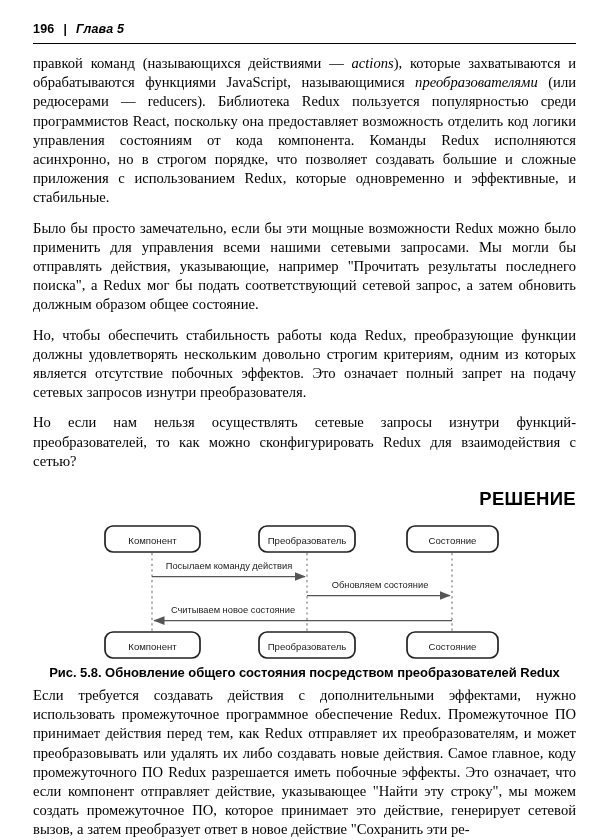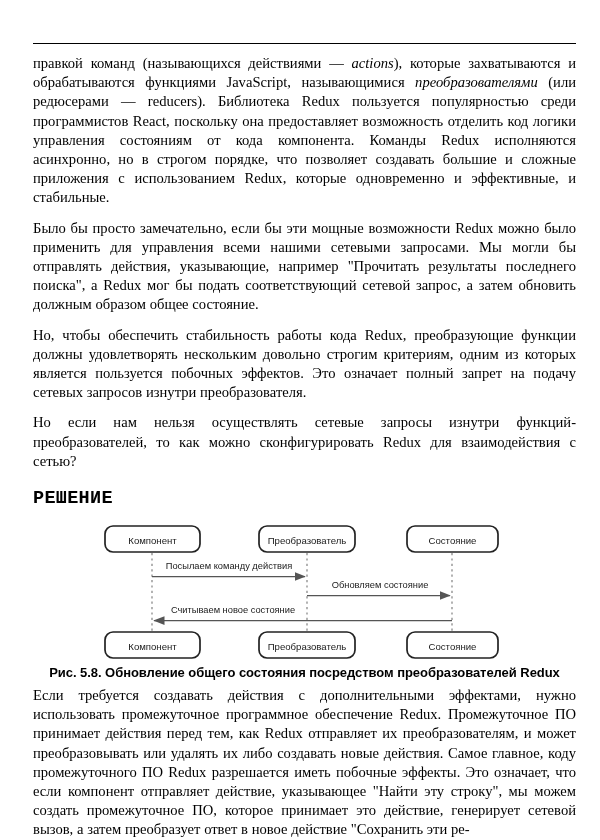--- a/index.html
+++ b/index.html
@@ -66,26 +66,27 @@
     line-height: 19.2px;
     text-align: justify;
     text-justify: inter-word;
     hyphens: none;
     word-spacing: 0.1px;
   }
   p.para.tight { margin-bottom: 17px; }
   .it { font-style: italic; }
 
   h2.section {
-    font-family: Liberation Mono, monospace;
+    font-family: Liberation Sans, sans-serif;
     font-size: 18.5px;
     font-weight: bold;
     letter-spacing: .3px;
     margin: 17px 0 12px 0;
     line-height: 22px;
+    text-align: right;
   }
 
   
   .figure {
     position: relative;
     margin: 12px 0 6px 0;
     height: 158px;
     width: 543px;
   }
   .diagram {
@@ -108,29 +109,36 @@
     white-space: nowrap;
   }
 
   .after-fig { margin-top: 28px; }
 </style>
 </head>
 <body>
 
 <div class="page">
 
+  <div class="runhead">
+    <div class="runhead-inner">
+      <span class="runhead-folio">196</span>
+      <span class="runhead-sep">|</span>
+      <span class="runhead-title">Глава 5</span>
+    </div>
+  </div>
   <div class="runhead-rule"></div>
 
   <div class="body-col">
 
     <p class="para"><span>правкой команд (называющихся действиями — </span><span class="it">actions</span><span>), которые захватываются и обрабатываются функциями JavaScript, называющимися </span><span class="it">преобразователями</span><span> (или редюсерами — reducers). Библиотека Redux пользуется популярностью среди программистов React, поскольку она предоставляет возможность отделить код логики управления состояниям от кода компонента. Команды Redux исполняются асинхронно, но в строгом порядке, что позволяет создавать большие и сложные приложения с использованием Redux, которые одновременно и эффективные, и стабильные.</span></p>
 
     <p class="para">Было бы просто замечательно, если бы эти мощные возможности Redux можно было применить для управления всеми нашими сетевыми запросами. Мы могли бы отправлять действия, указывающие, например "Прочитать результаты последнего поиска", а Redux мог бы подать соответствующий сетевой запрос, а затем обновить должным образом общее состояние.</p>
 
-    <p class="para">Но, чтобы обеспечить стабильность работы кода Redux, преобразующие функции должны удовлетворять нескольким довольно строгим критериям, одним из которых является пользуется побочных эффектов. Это означает полный запрет на подачу сетевых запросов изнутри преобразователя.</p>
+    <p class="para">Но, чтобы обеспечить стабильность работы кода Redux, преобразующие функции должны удовлетворять нескольким довольно строгим критериям, одним из которых является отсутствие побочных эффектов. Это означает полный запрет на подачу сетевых запросов изнутри преобразователя.</p>
 
     <p class="para tight">Но если нам нельзя осуществлять сетевые запросы изнутри функций-преобразователей, то как можно сконфигурировать Redux для взаимодействия с сетью?</p>
 
     <h2 class="section">РЕШЕНИЕ</h2>
 
 
     <div class="figure">
       <svg class="diagram" viewBox="0 0 543 158" xmlns="http://www.w3.org/2000/svg">
         <defs>
           <marker id="arrR" markerWidth="9" markerHeight="7" refX="8.4" refY="3.5" orient="auto">

